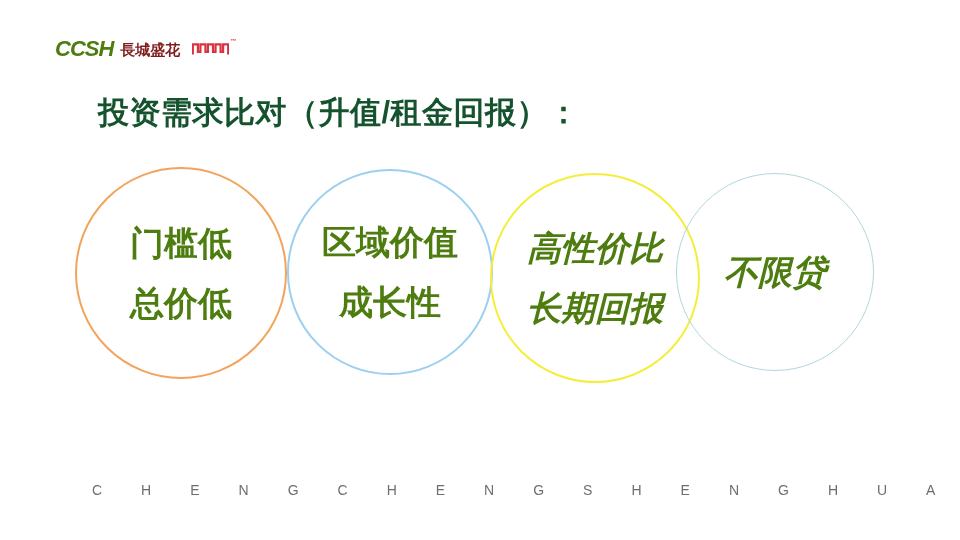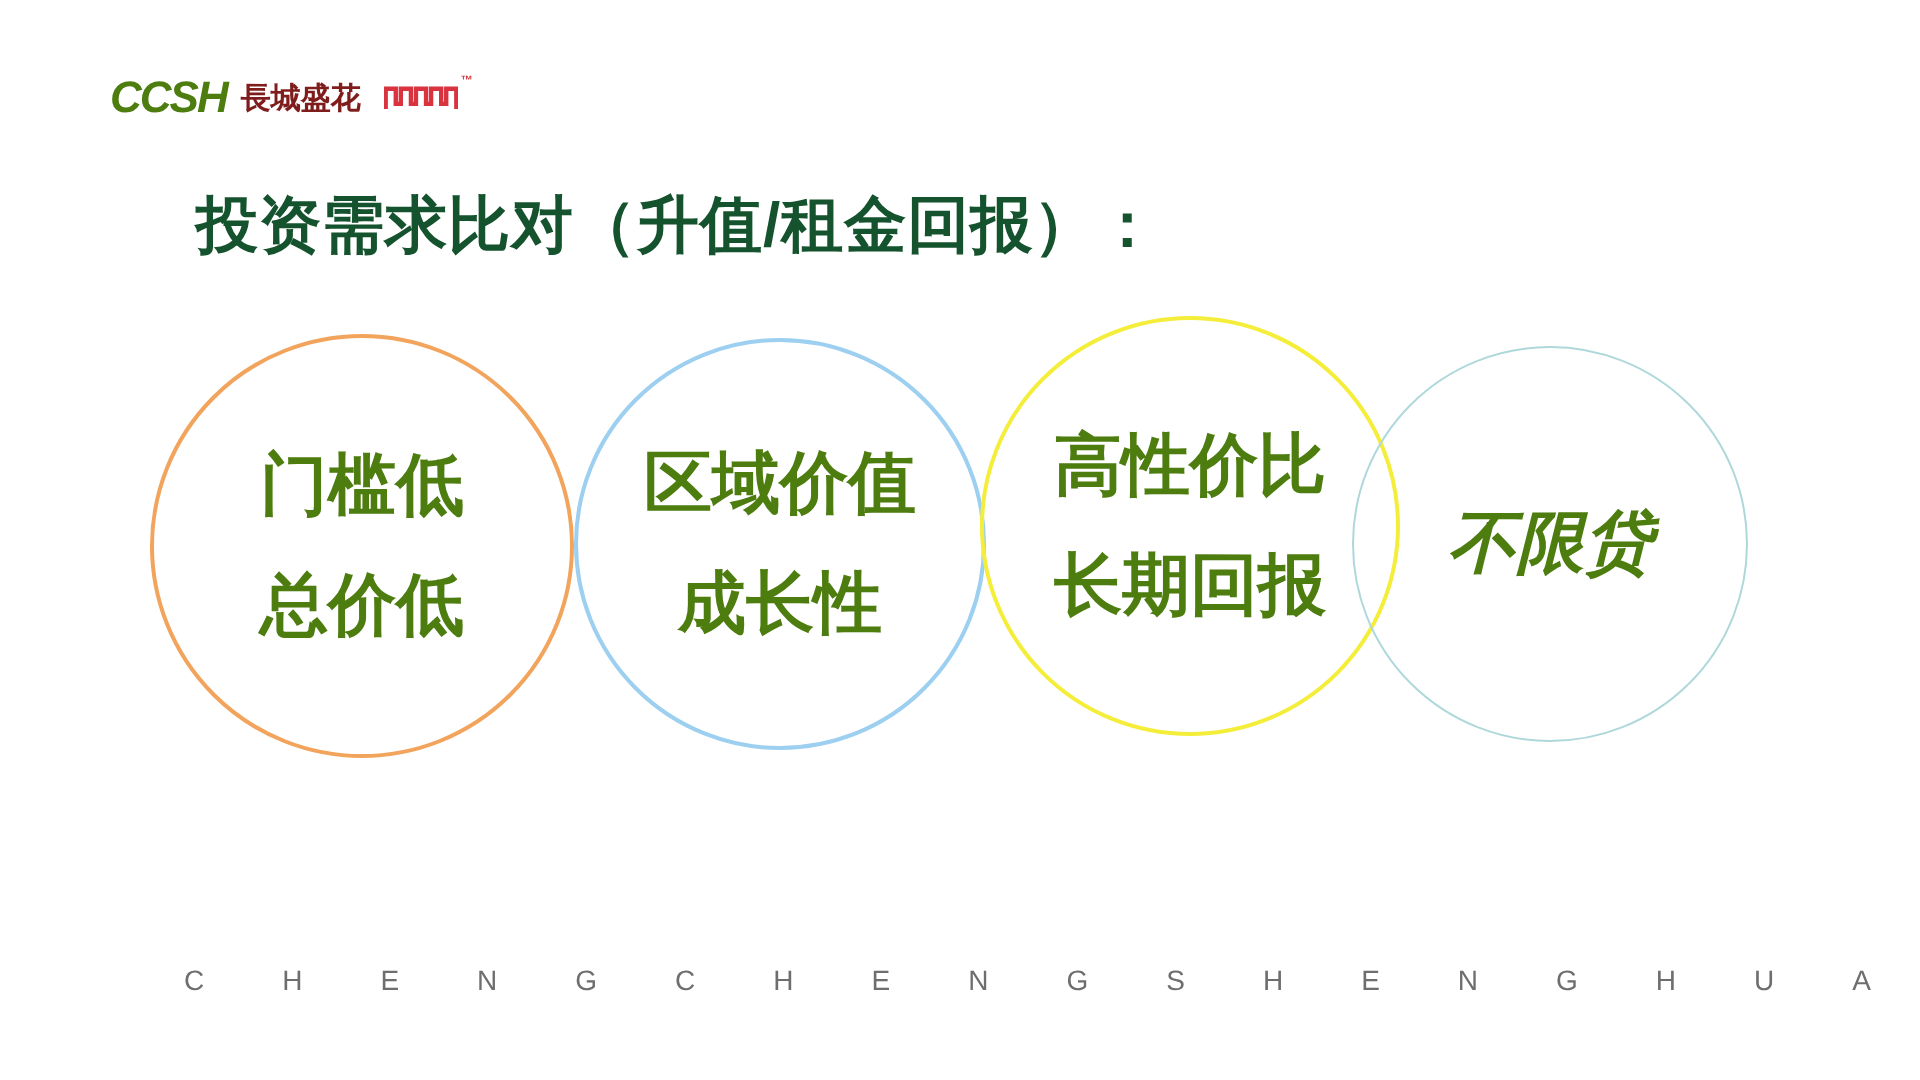--- a/index.html
+++ b/index.html
@@ -84,21 +84,21 @@
   .circle-line {
     font-size: 34px;
     font-weight: 700;
     color: #4d7c0f;
     line-height: 60px;
     text-align: center;
     white-space: nowrap;
   }
   .circle-1 { left: 75px;  top: 167px; width: 212px; height: 212px; }
   .circle-2 { left: 287px; top: 169px; width: 206px; height: 206px; align-items: center; }
-  .circle-3 { left: 490px; top: 158px; width: 210px; height: 210px; }
+  .circle-3 { left: 490px; top: 173px; width: 210px; height: 210px; font-style: italic; }
   .circle-4 { left: 676px; top: 173px; width: 198px; height: 198px; border-width: 1.5px; font-style: italic; }
 
   
   .watermark {
     position: absolute;
     left: 92px;
     top: 485px;
     font-size: 14px;
     color: #6e6e6e;
     letter-spacing: 39px;

